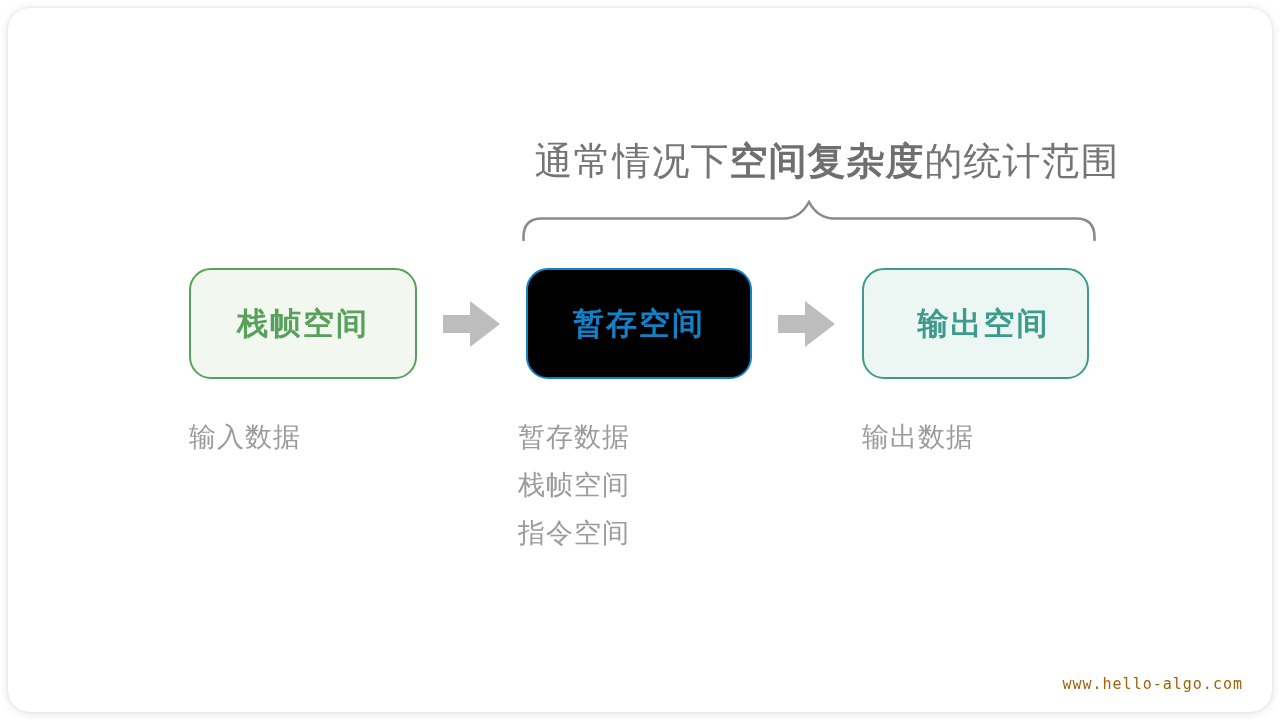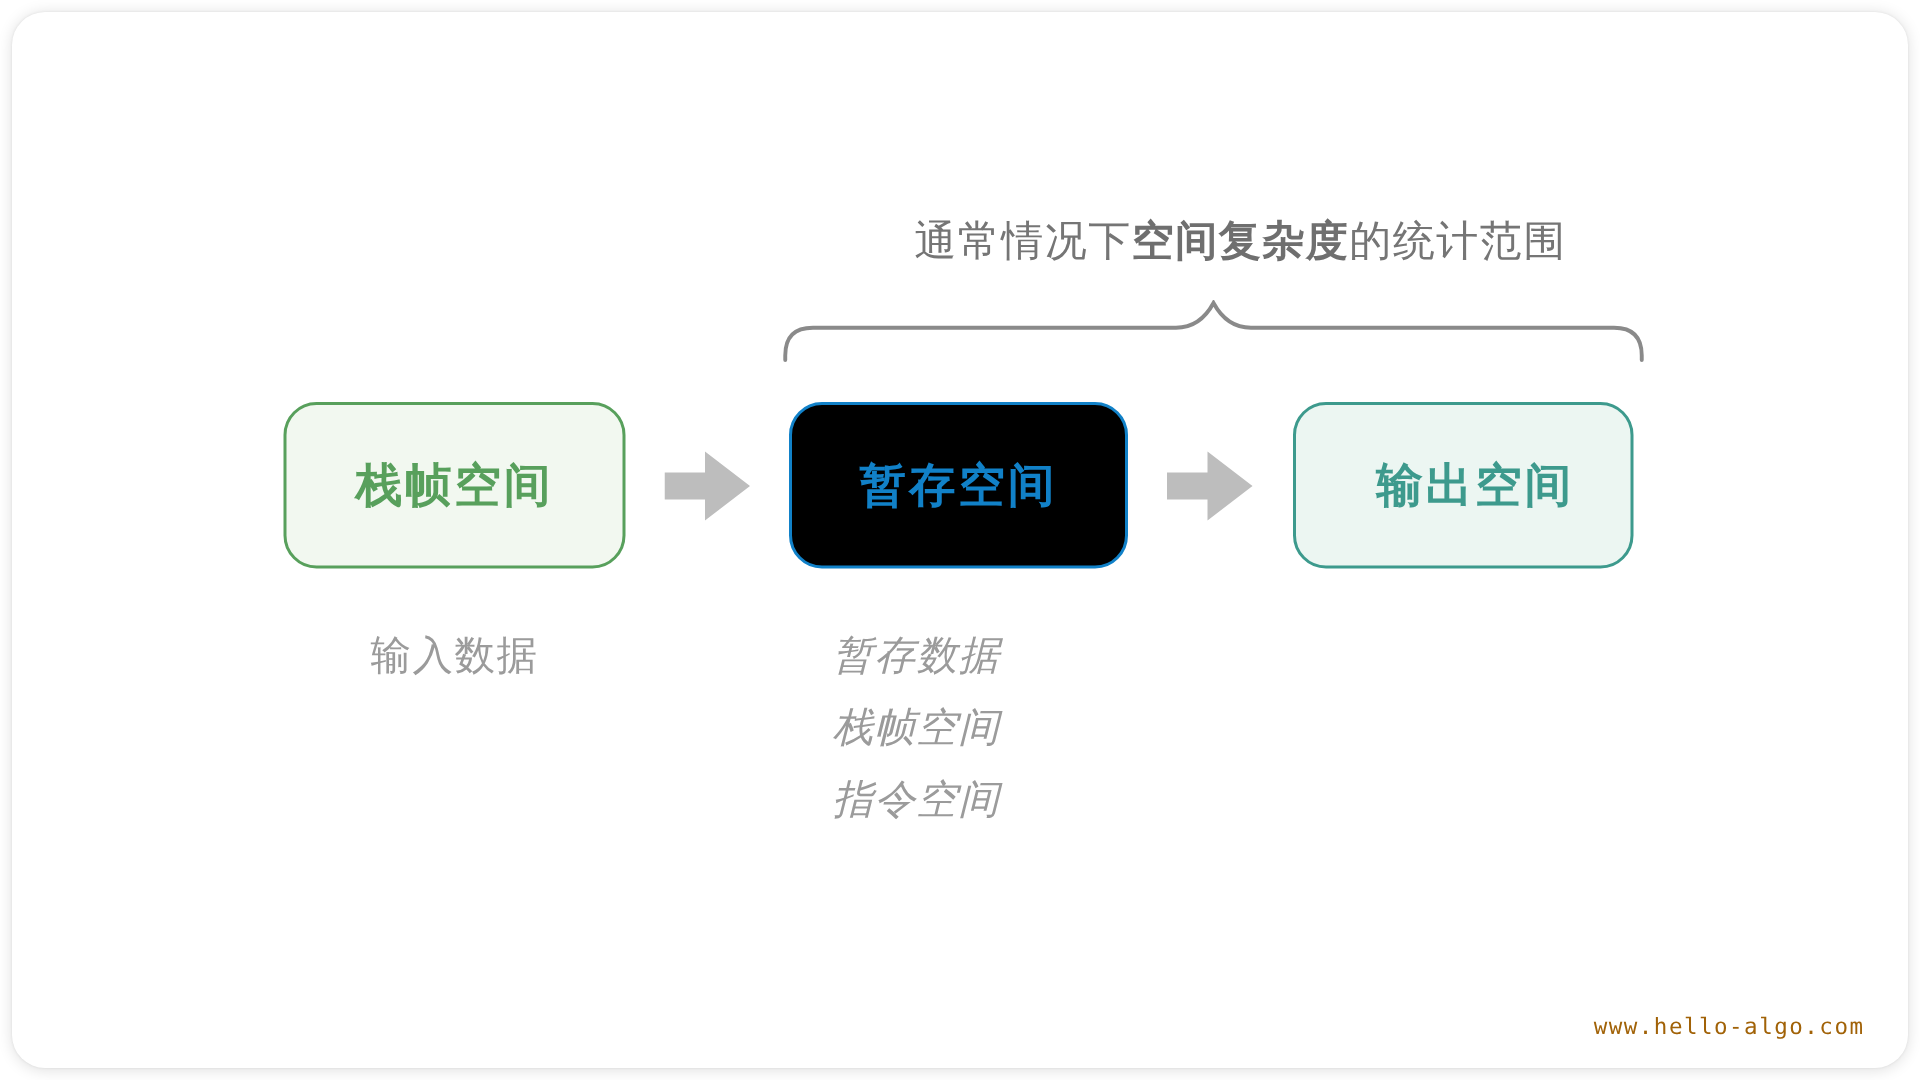--- a/index.html
+++ b/index.html
@@ -27,21 +27,21 @@
     box-shadow: 0 1px 10px rgba(0,0,0,0.13), 0 0 2px rgba(0,0,0,0.08);
   }
   .title {
     position: absolute;
     left: 522px;
     top: 141px;
     width: 610px;
     height: 40px;
     line-height: 40px;
     text-align: center;
-    font-size: 28px;
+    font-size: 38px;
     letter-spacing: 1px;
     color: #757575;
     white-space: nowrap;
   }
   .title b { font-weight: bold; color: #6f6f6f; }
   .brace {
     position: absolute;
     left: 522px;
     top: 200px;
     width: 574px;
@@ -69,28 +69,27 @@
     top: 300px;
     width: 58px;
     height: 48px;
   }
   .arrow-1 { left: 443px; }
   .arrow-2 { left: 778px; }
   .note {
     position: absolute;
     height: 32px;
     line-height: 32px;
-    text-align: center;
     font-size: 27px;
     letter-spacing: 1px;
     color: #9b9b9b;
     white-space: nowrap;
   }
   .note-c1 { left: 189px; width: 228px; }
-  .note-c2 { left: 498px; width: 226px; font-style: italic; }
+  .note-c2 { left: 518px; width: 226px; }
   .note-c3 { left: 862px; width: 227px; }
   .row-1 { top: 421px; }
   .row-2 { top: 469px; }
   .row-3 { top: 517px; }
   .watermark {
     position: absolute;
     right: 37px;
     bottom: 27px;
     font-family: "DejaVu Sans Mono", "Liberation Mono", monospace;
     font-size: 15px;
@@ -130,16 +129,17 @@
   <div class="box box-output">
     <span>输出空间</span>
   </div>
 
   <div class="note note-c1 row-1">输入数据</div>
 
   <div class="note note-c2 row-1">暂存数据</div>
   <div class="note note-c2 row-2">栈帧空间</div>
   <div class="note note-c2 row-3">指令空间</div>
 
+  <div class="note note-c3 row-1">输出数据</div>
 
   <div class="watermark">www.hello-algo.com</div>
 
 </div>
 
 </body></html>

